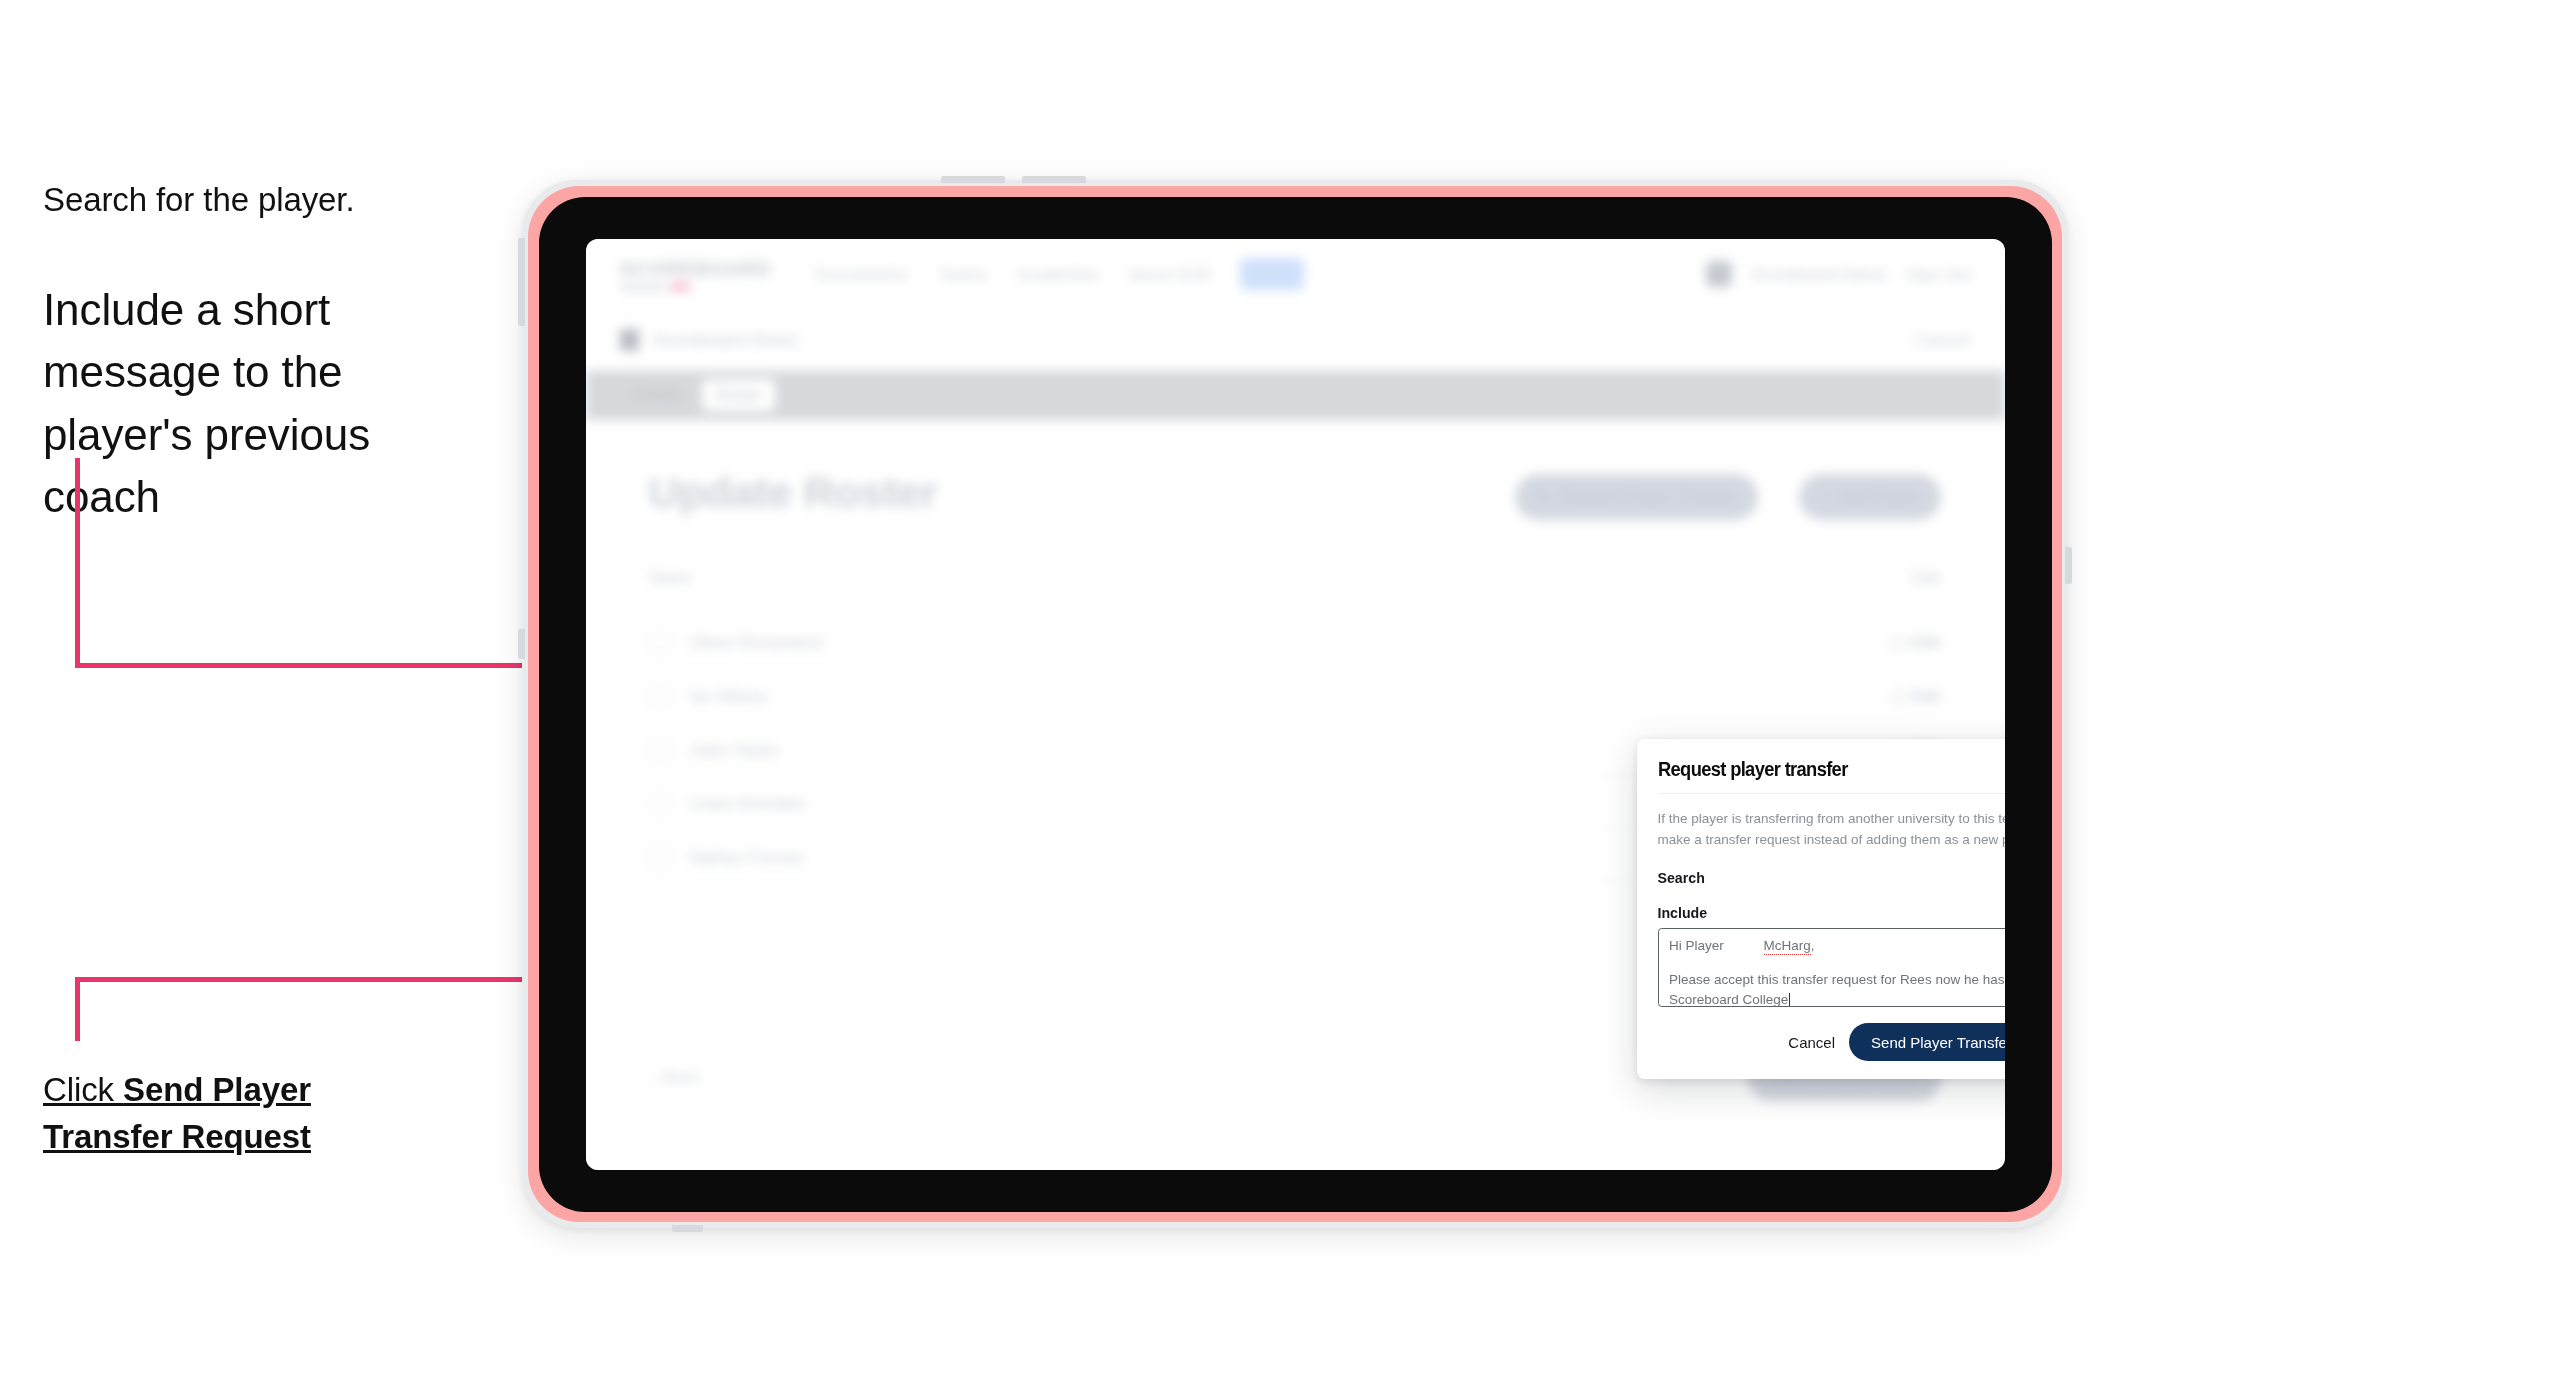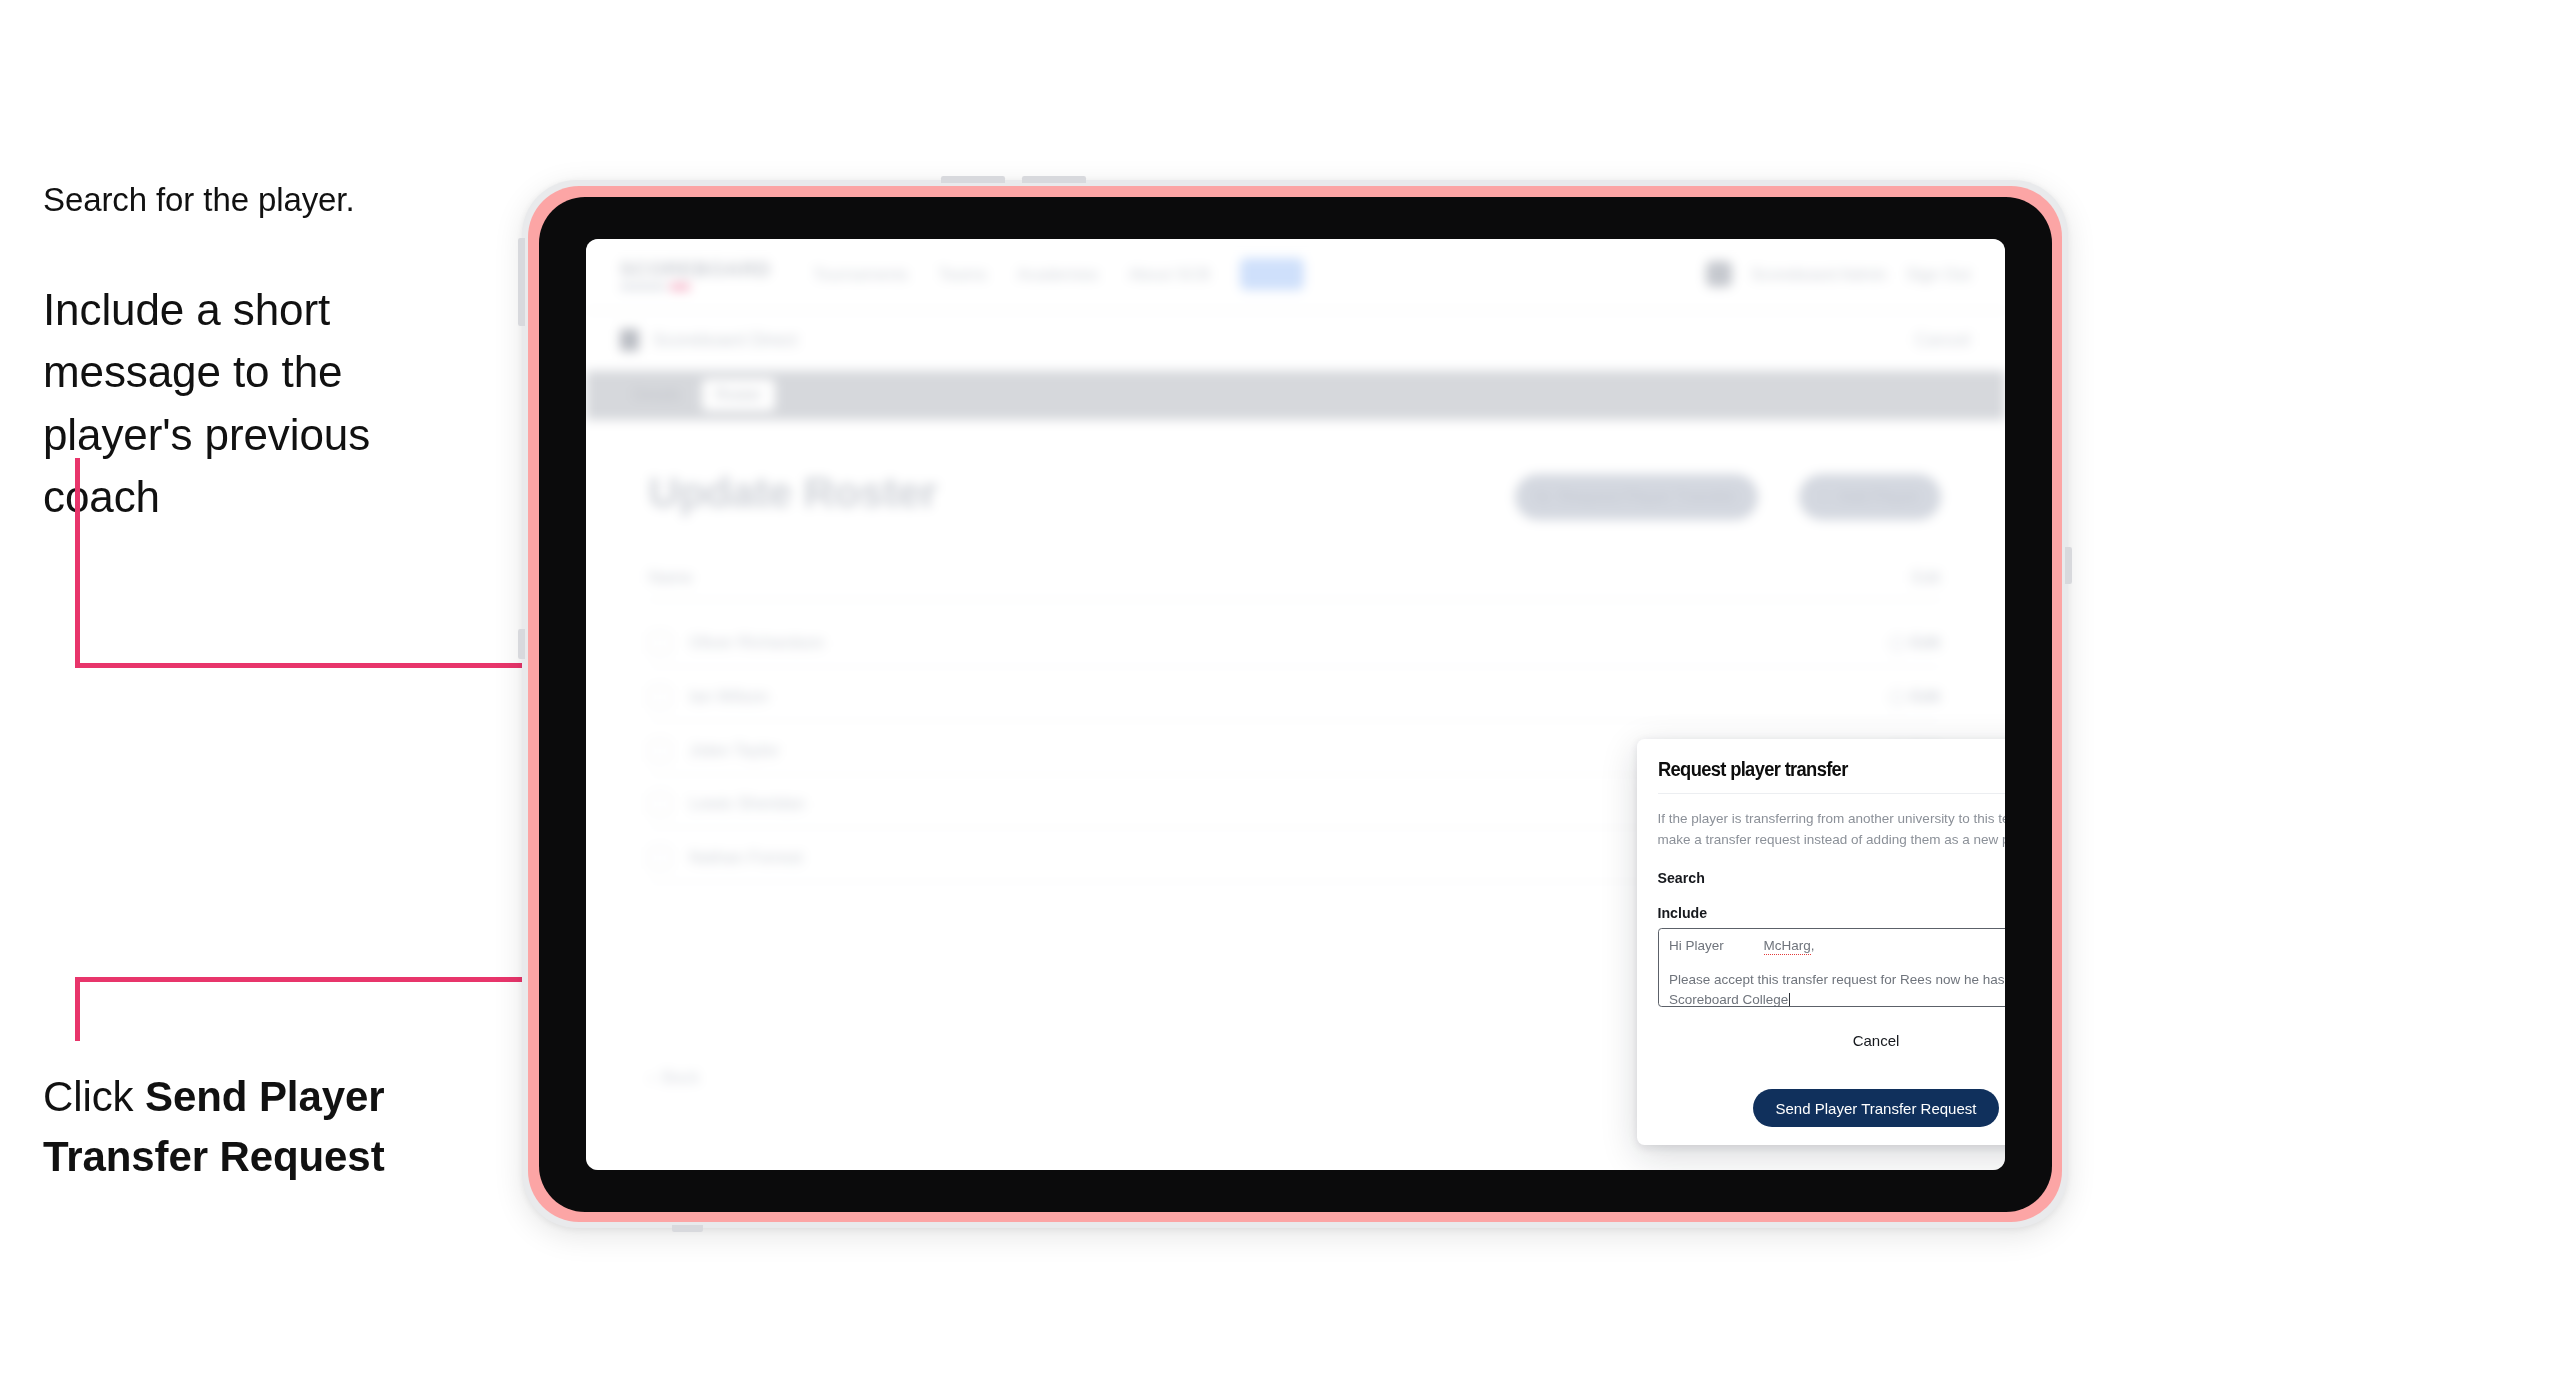--- a/index.html
+++ b/index.html
@@ -36,23 +36,24 @@
   #annot-message {
     left: 43px;
     top: 279px;
     font-size: 44px;
     line-height: 1.42;
     width: 419px;
   }
   #annot-click {
     left: 43px;
     top: 1067px;
-    font-size: 42px;
+    font-size: 33px;
     line-height: 1.42;
     width: 359px;
+    text-decoration: underline;
   }
   #annot-click .bold { font-weight: bold; }
 
   
   .pink { background: #e8356b; position: absolute; }
 
   
   #arrow1-v { left: 75px; top: 458px; width: 5.2px; height: 210px; }
   #arrow1-h { left: 75px; top: 663px; width: 951px; height: 5.2px; }
   #arrow1-head {
@@ -263,21 +264,21 @@
     border-bottom: 1.5px dotted #e23b3b;
     padding-bottom: 0.7px;
     margin-left: 36px;
   }
   .caret {
     display: inline-block; width: 1.2px; height: 13.5px;
     background: #2b2f36; vertical-align: -2.2px; margin-left: 0.7px;
   }
 
   #modal-actions {
-    margin-top: 16.5px; display: flex; align-items: center; justify-content: flex-end; gap: 31px; flex-direction: column;
+    margin-top: 16.5px; display: flex; align-items: center; justify-content: flex-end; gap: 0;
   }
   #cancel-btn {
     font-size: 15px; color: #15181d; background: transparent; border: none;
     padding: 9px 13.5px; cursor: pointer; font-family: "Liberation Sans", sans-serif;
   }
   #send-btn {
     font-size: 15px; color: #ffffff; background: #10305c; border: none;
     padding: 10.5px 22.5px; border-radius: 19.5px; cursor: pointer;
     font-family: "Liberation Sans", sans-serif; white-space: nowrap;
   }

